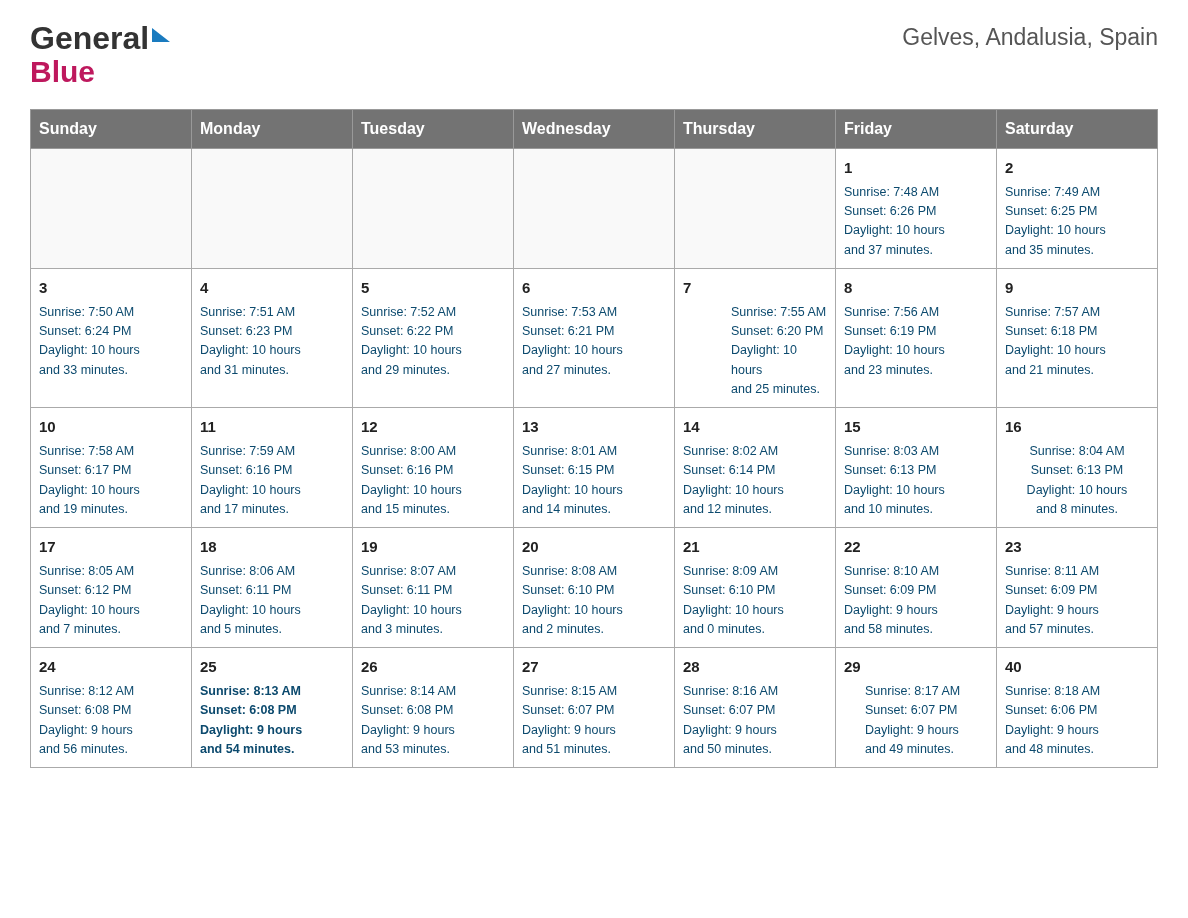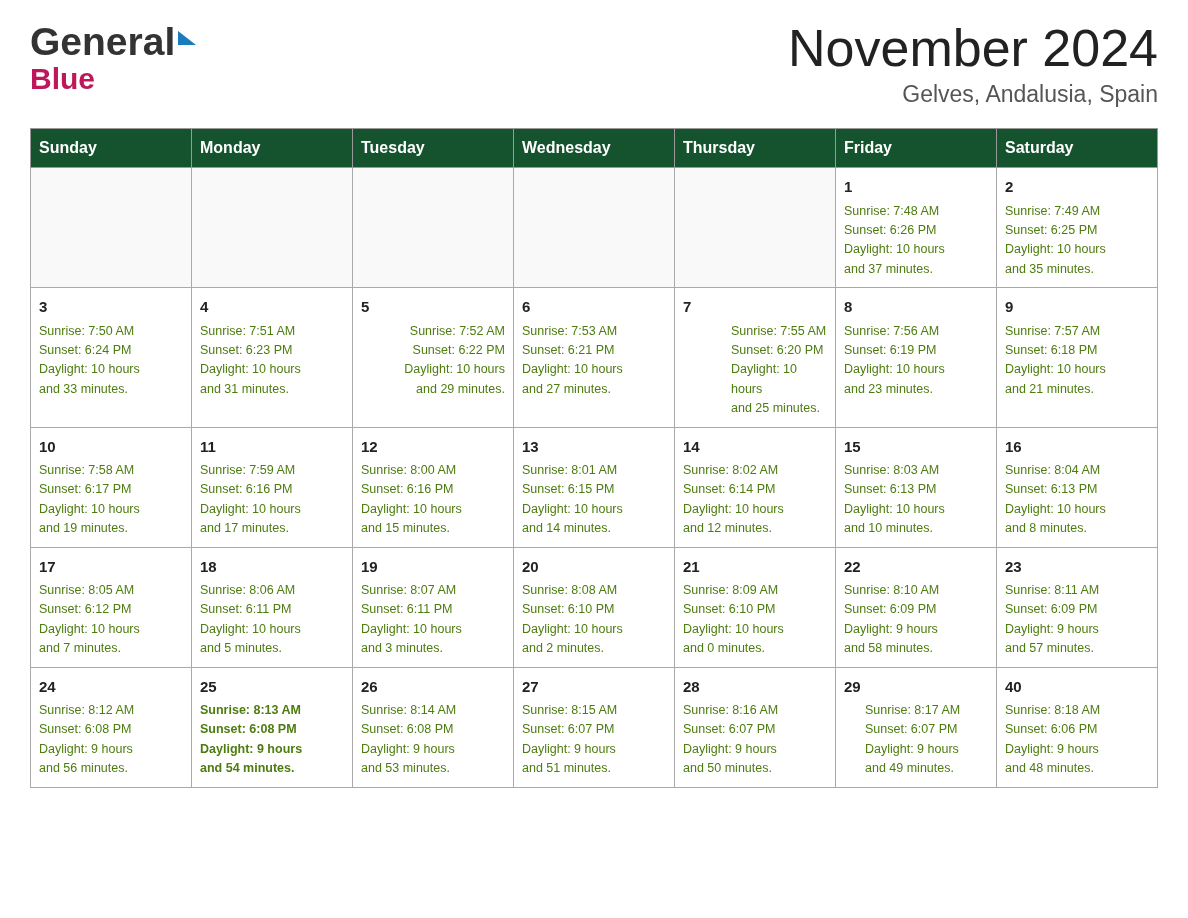--- a/index.html
+++ b/index.html
@@ -34,21 +34,21 @@
       font-size: 23px;
       color: #555;
       margin-top: 4px;
     }
     .calendar {
       width: 100%;
       border-collapse: collapse;
       border: 1px solid #999;
     }
     .calendar th {
-      background-color: #14532d;
+      background-color: #737373;
       color: #ffffff;
       padding: 10px 8px;
       font-size: 16px;
       font-weight: bold;
       text-align: left;
       border: 1px solid #999;
     }
     .calendar td {
       vertical-align: top;
       padding: 8px;
@@ -61,32 +61,32 @@
     }
     .day-number {
       font-size: 15px;
       font-weight: bold;
       color: #222;
       display: block;
       margin-bottom: 3px;
     }
     .day-info {
       font-size: 12.5px;
-      color: #4d7c0f;
+      color: #0c4a6e;
       line-height: 1.55;
     }
     .empty-cell {
       background: #f9f9f9;
     }
     .logo-row {
       display: flex;
       align-items: center;
     }
     .logo-text-general {
-      font-size: 39px;
+      font-size: 32px;
       font-weight: bold;
       color: #333;
     }
     .logo-arrow {
       display: inline-block;
       width: 0;
       height: 0;
       border-style: solid;
       border-width: 14px 0 0 18px;
       border-color: transparent transparent transparent #1a7bbf;
@@ -106,21 +106,20 @@
 
 <div class="header">
   <div class="logo">
     <div class="logo-row">
       <span class="logo-text-general">General</span>
       <span class="logo-arrow"></span>
     </div>
     <span class="logo-text-blue">Blue</span>
   </div>
   <div class="title-section">
-    <div class="month-title">November 2024</div>
     <div class="location-title">Gelves, Andalusia, Spain</div>
   </div>
 </div>
 
 <table class="calendar">
   <thead>
     <tr>
     <th>Sunday</th>
         <th>Monday</th>
         <th>Tuesday</th>
@@ -162,21 +161,21 @@
         </td>
         <td>
           <span class="day-number">4</span>
           <div class="day-info" style="white-space: pre-line;">Sunrise: 7:51 AM
 Sunset: 6:23 PM
 Daylight: 10 hours
 and 31 minutes.</div>
         </td>
         <td>
           <span class="day-number">5</span>
-          <div class="day-info" style="white-space: pre-line; text-align: right;">Sunrise: 7:52 AM
+          <div class="day-info" style="white-space: pre-line;">Sunrise: 7:52 AM
 Sunset: 6:22 PM
 Daylight: 10 hours
 and 29 minutes.</div>
         </td>
         <td>
           <span class="day-number">6</span>
           <div class="day-info" style="white-space: pre-line;">Sunrise: 7:53 AM
 Sunset: 6:21 PM
 Daylight: 10 hours
 and 27 minutes.</div>
@@ -241,21 +240,21 @@
         </td>
         <td>
           <span class="day-number">15</span>
           <div class="day-info" style="white-space: pre-line;">Sunrise: 8:03 AM
 Sunset: 6:13 PM
 Daylight: 10 hours
 and 10 minutes.</div>
         </td>
         <td>
           <span class="day-number">16</span>
-          <div class="day-info" style="white-space: pre-line;">Sunrise: 8:04 AM
+          <div class="day-info" style="white-space: pre-line; text-align: center;">Sunrise: 8:04 AM
 Sunset: 6:13 PM
 Daylight: 10 hours
 and 8 minutes.</div>
         </td>
       </tr>
       <tr>
         <td>
           <span class="day-number">17</span>
           <div class="day-info" style="white-space: pre-line;">Sunrise: 8:05 AM
 Sunset: 6:12 PM

